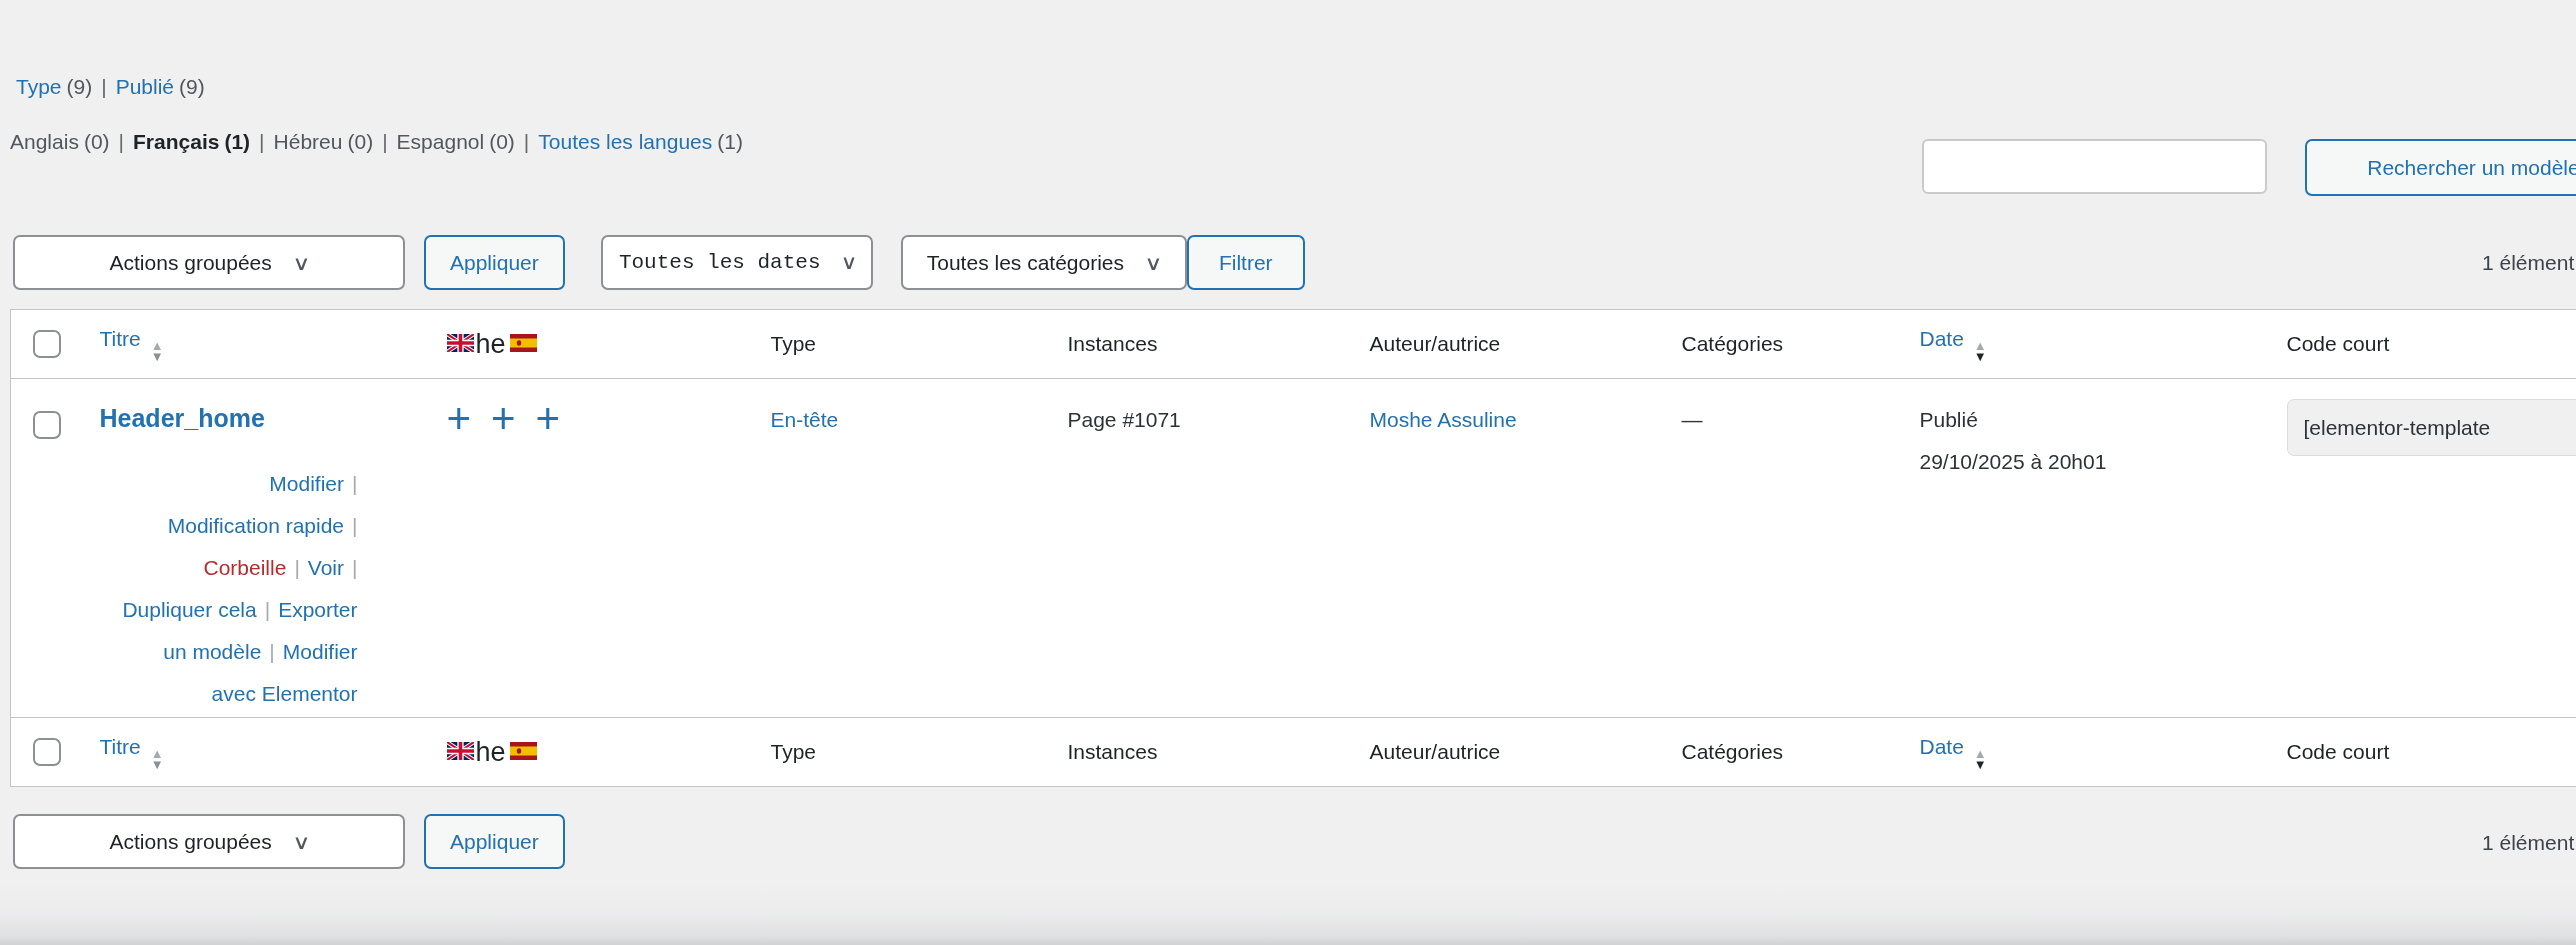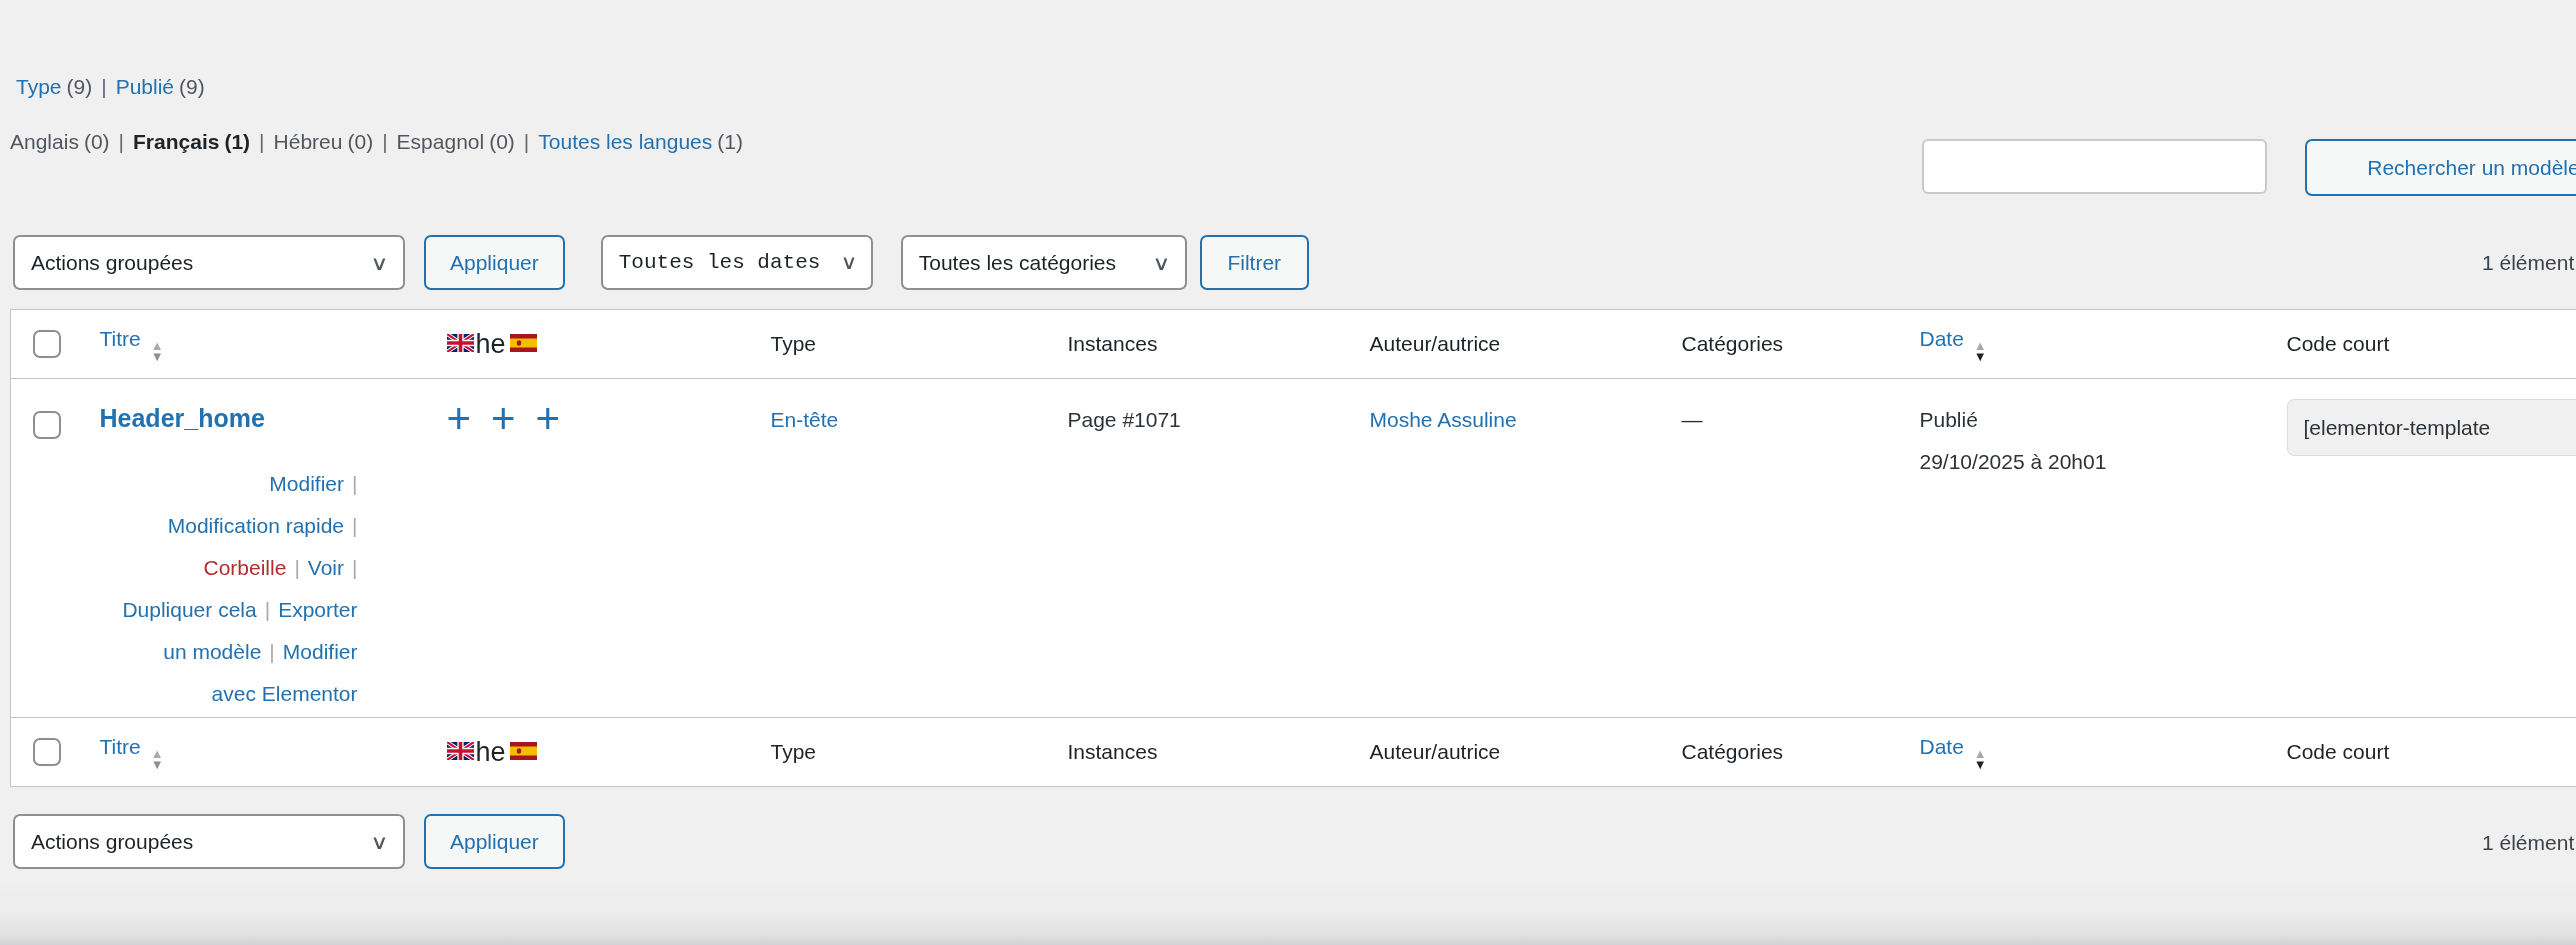--- a/index.html
+++ b/index.html
@@ -34,29 +34,29 @@
     background:#f6f7f7; border:2px solid #2271b1; border-radius:7px;
     color:#2271b1; font-size:21px; height:55px; padding:0 24px;
     font-family:inherit; cursor:pointer; white-space:nowrap;
   }
   .search .btn { min-width:337px; height:57px; }
 
   
   .toolbar-top { position:absolute; left:13px; top:235px; display:flex; align-items:center; }
   .toolbar-bottom { position:absolute; left:13px; top:814px; display:flex; align-items:center; }
   .selectbox {
-    display:inline-flex; align-items:center; justify-content:space-between;
+    display:inline-flex; align-items:center; justify-content:center;
     background:#fff; border:2px solid #8c8f94; border-radius:7px;
     height:55px; padding:0 16px; color:#1d2327; cursor:pointer; white-space:nowrap;
   }
   .chev { color:#50575e; font-size:20px; margin-left:22px; transform:scaleX(1.25); }
   .sel-bulk { width:392px; margin-right:19px; }
   .sel-dates { width:272px; margin-left:36px;font-family:Liberation Mono, monospace; }
   .sel-cats { width:286px; margin-left:28px; }
-  .btn-filter { margin-left:13px; width:109px; }
+  .btn-filter { width:118px; }
   .count-top    { position:absolute; left:2482px; top:251px; color:#3c434a; white-space:nowrap; }
   .count-bottom { position:absolute; left:2482px; top:831px; color:#3c434a; white-space:nowrap; }
 
   
   .table-wrap { position:absolute; left:10px; top:309px; width:2645px; }
   table { border-collapse:collapse; width:100%; background:#fff; border:1px solid #c3c4c7; table-layout:fixed; }
   thead tr, tfoot tr { height:69px; }
   thead td, thead th { border-bottom:1px solid #c3c4c7; }
   tfoot td, tfoot th { border-top:1px solid #c3c4c7; }
   th { text-align:left; font-weight:400; font-size:21px; color:#1d2327; padding:0 12px; vertical-align:middle; }

